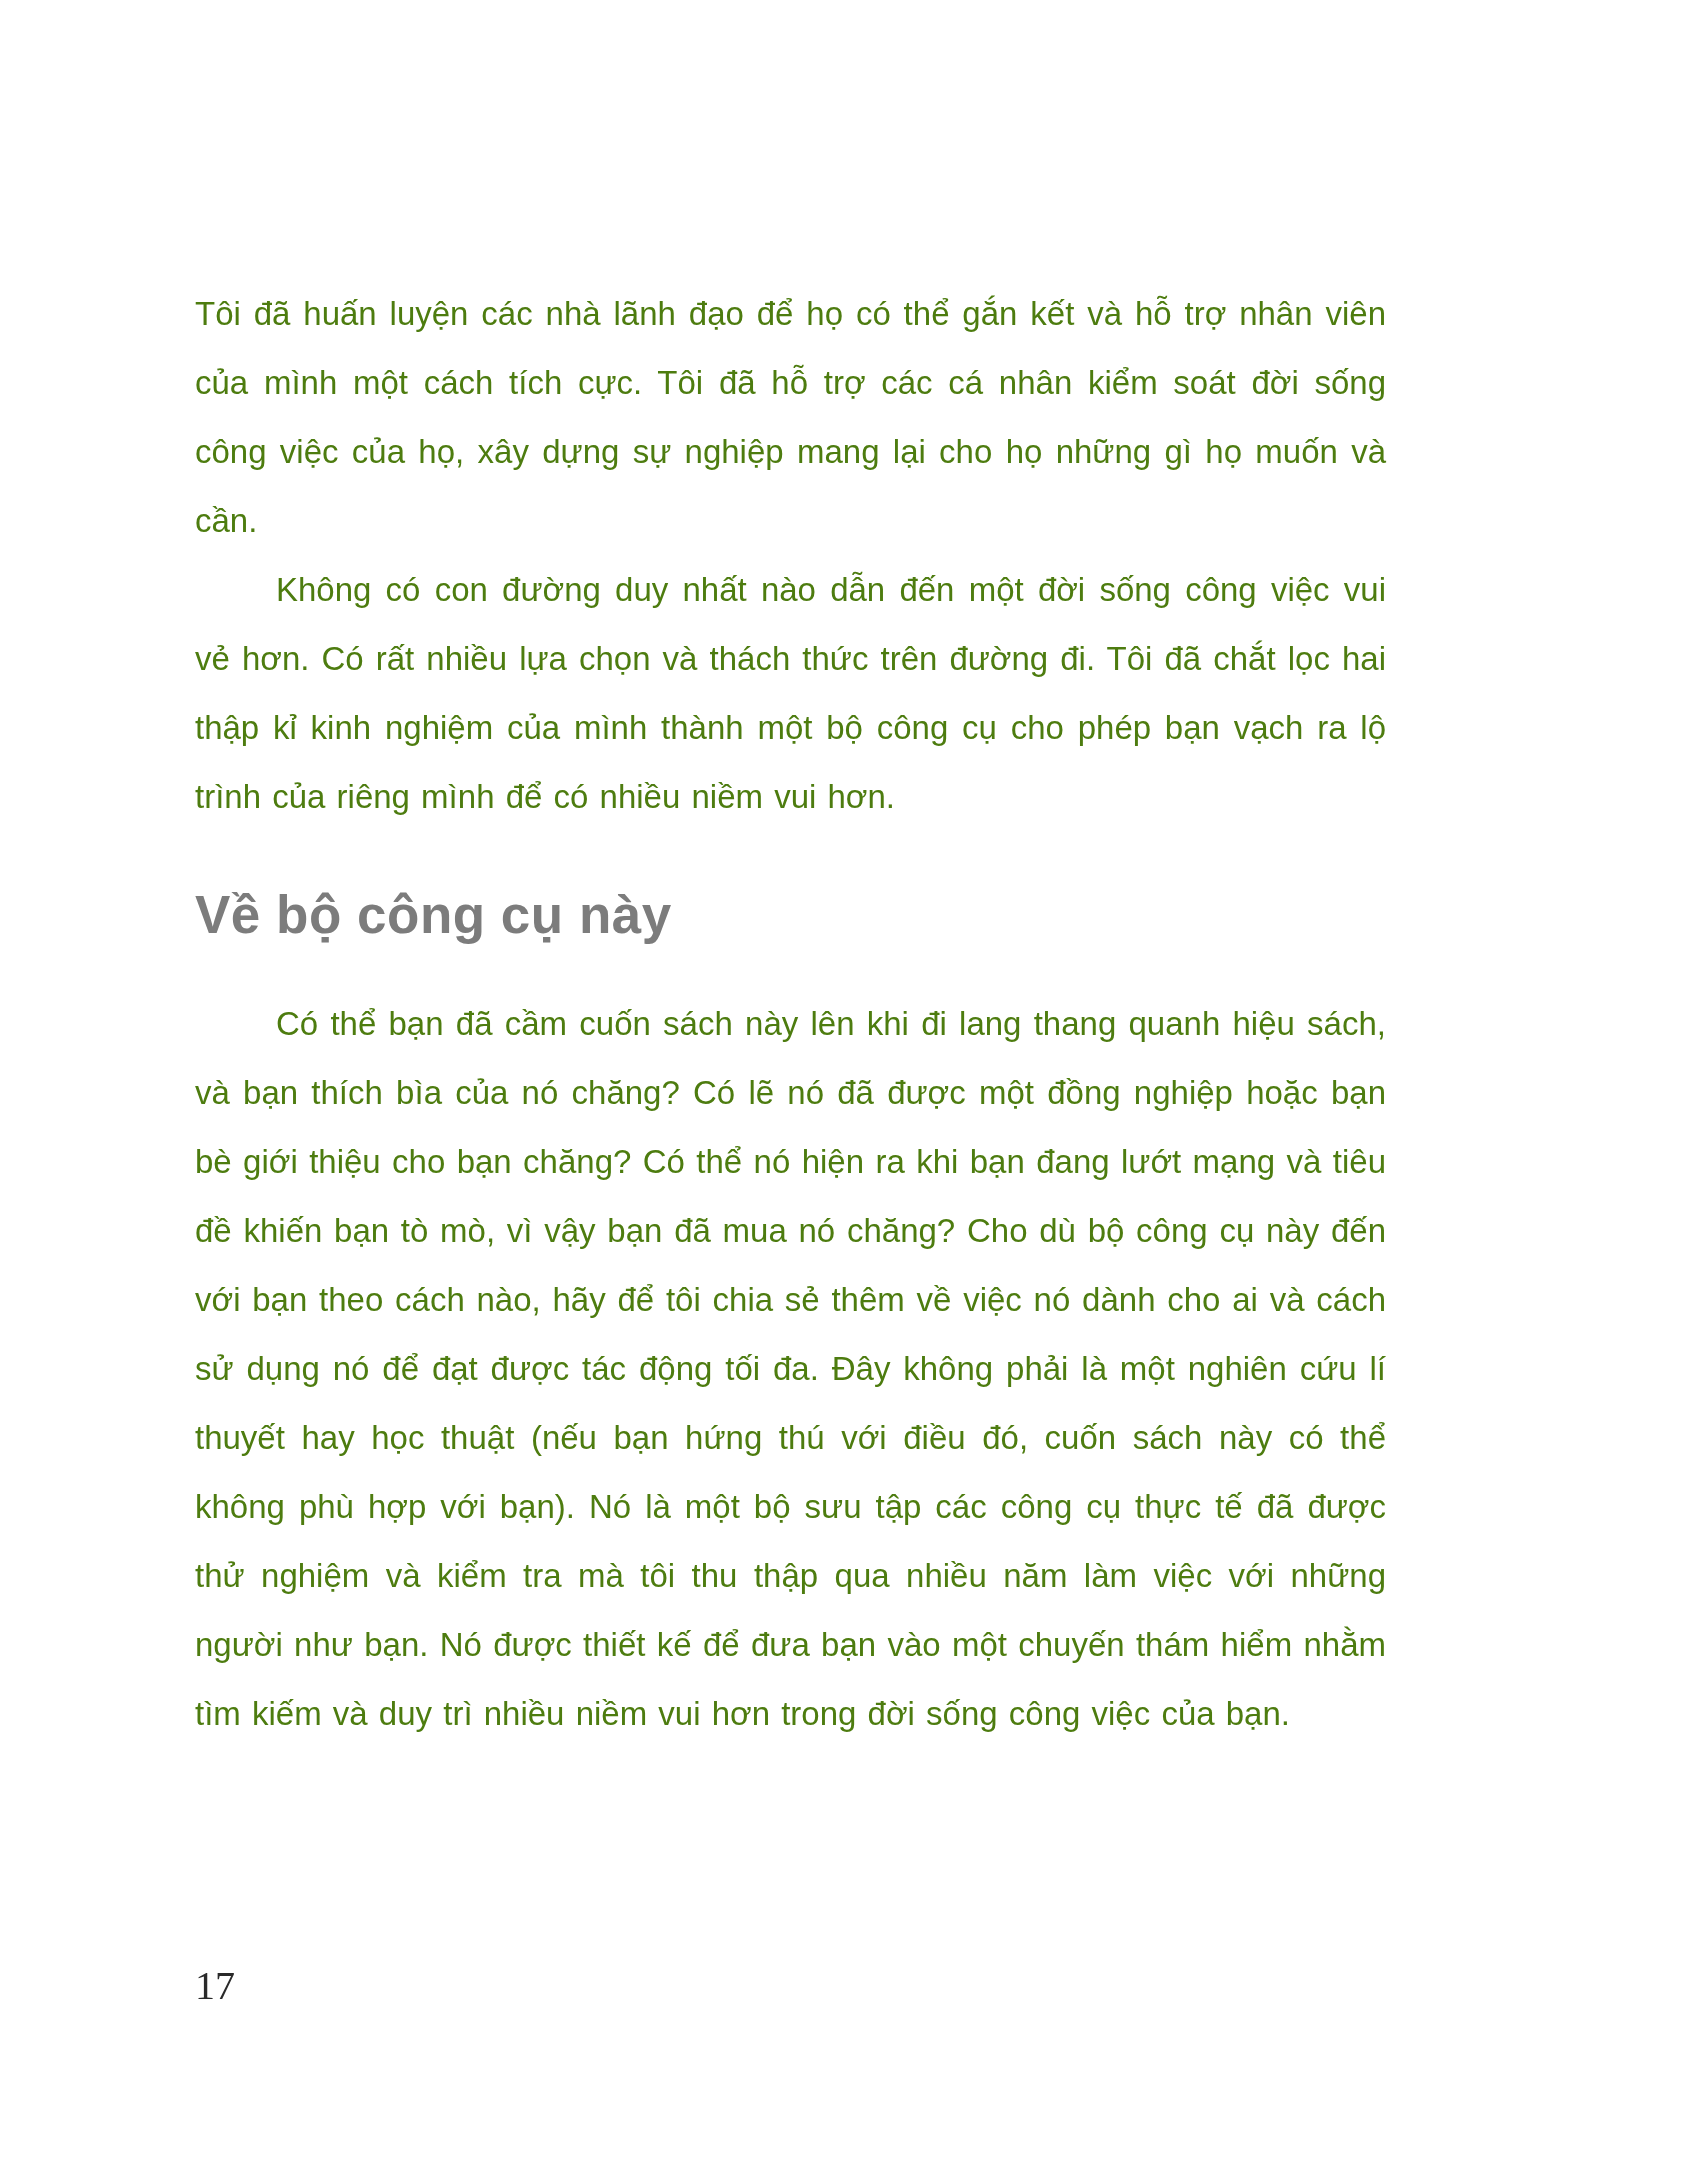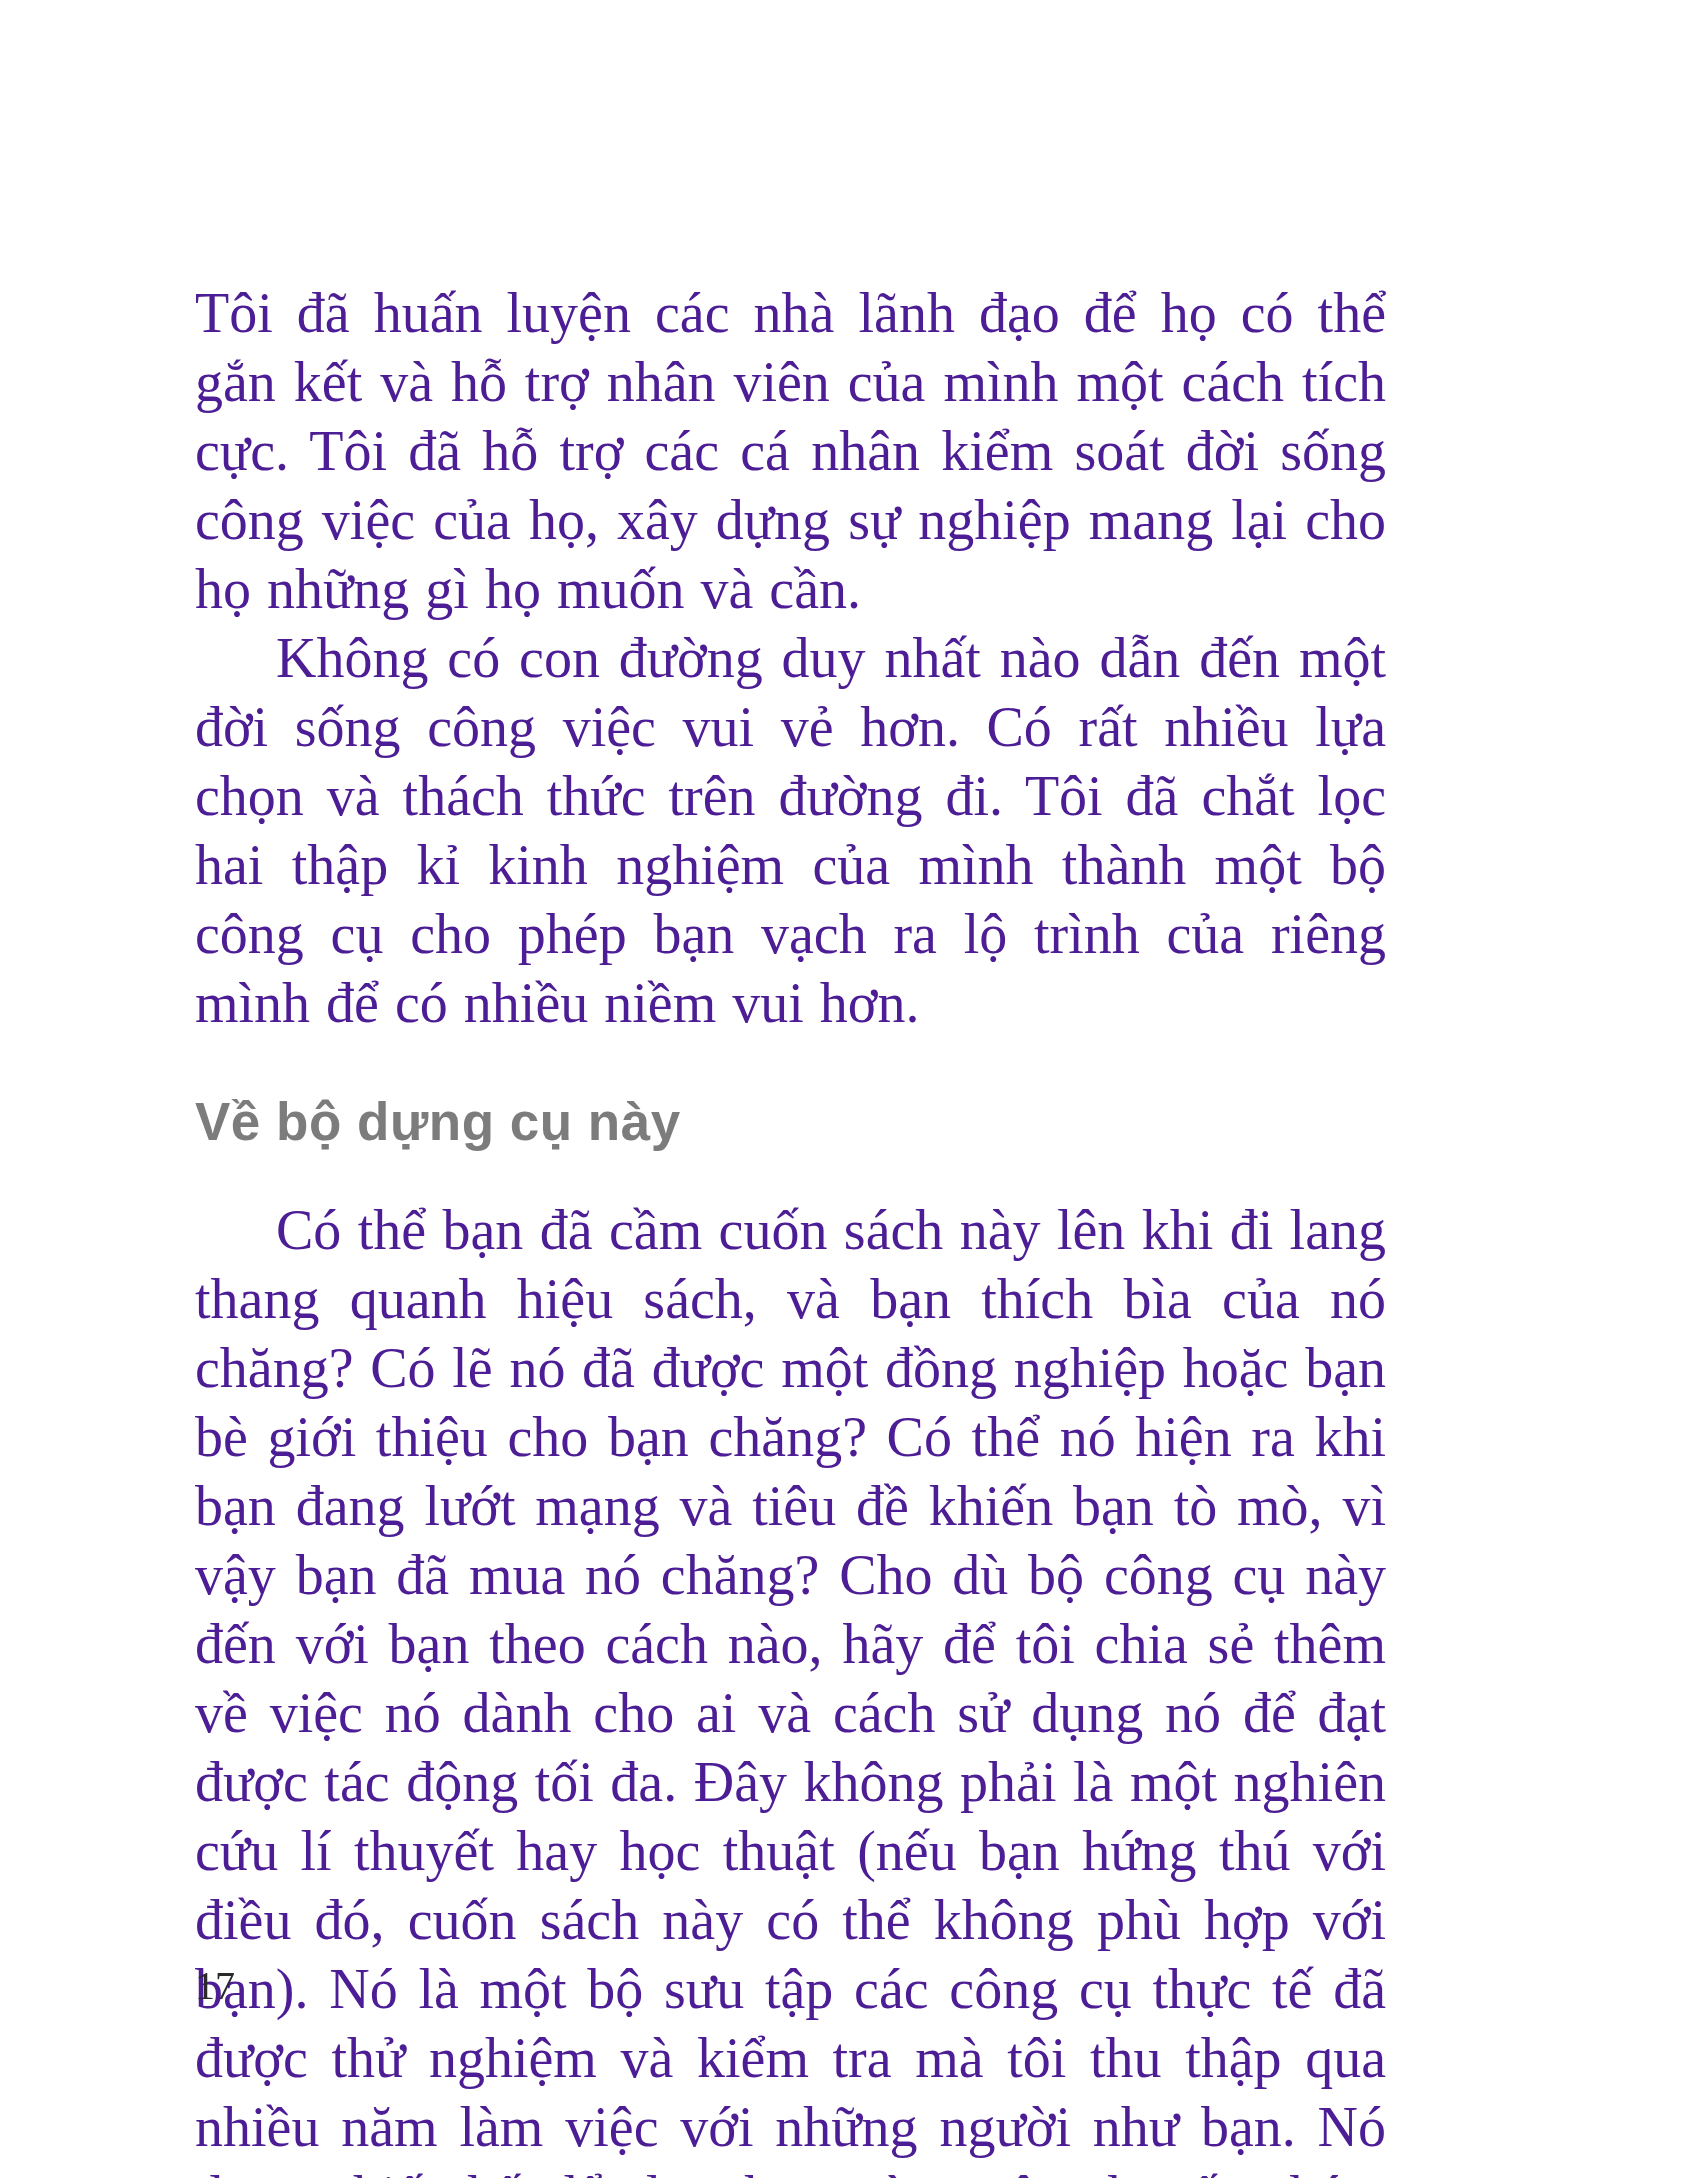--- a/index.html
+++ b/index.html
@@ -17,25 +17,25 @@
     overflow: hidden;
   }
   .text-block {
     position: absolute;
     left: 195px;
     top: 279px;
     width: 1191px;
     color: #1c1c1c;
   }
   p.body-para {
-    font-family: Liberation Serif, serif;
-    font-size: 56px;
+    font-family: Liberation Sans, sans-serif;
+    font-size: 33px;
     line-height: 69px;
     text-align: justify;
-    color: #4c1d95;
+    color: #4d7c0f;
     word-spacing: 2px;
   }
   p.body-para.indent {
     text-indent: 81px;
   }
   h2.section-heading {
     font-family: "Liberation Sans", "DejaVu Sans", sans-serif;
     font-size: 53px;
     font-weight: 600;
     letter-spacing: 0.5px;
@@ -58,21 +58,21 @@
 <body>
 
 <div class="book-page">
 
   <div class="text-block">
 
     <p class="body-para">Tôi đã huấn luyện các nhà lãnh đạo để họ có thể gắn kết và hỗ trợ nhân viên của mình một cách tích cực. Tôi đã hỗ trợ các cá nhân kiểm soát đời sống công việc của họ, xây dựng sự nghiệp mang lại cho họ những gì họ muốn và cần.</p>
 
     <p class="body-para indent">Không có con đường duy nhất nào dẫn đến một đời sống công việc vui vẻ hơn. Có rất nhiều lựa chọn và thách thức trên đường đi. Tôi đã chắt lọc hai thập kỉ kinh nghiệm của mình thành một bộ công cụ cho phép bạn vạch ra lộ trình của riêng mình để có nhiều niềm vui hơn.</p>
 
-    <h2 class="section-heading">Về bộ dựng cụ này</h2>
+    <h2 class="section-heading">Về bộ công cụ này</h2>
 
     <p class="body-para indent">Có thể bạn đã cầm cuốn sách này lên khi đi lang thang quanh hiệu sách, và bạn thích bìa của nó chăng? Có lẽ nó đã được một đồng nghiệp hoặc bạn bè giới thiệu cho bạn chăng? Có thể nó hiện ra khi bạn đang lướt mạng và tiêu đề khiến bạn tò mò, vì vậy bạn đã mua nó chăng? Cho dù bộ công cụ này đến với bạn theo cách nào, hãy để tôi chia sẻ thêm về việc nó dành cho ai và cách sử dụng nó để đạt được tác động tối đa. Đây không phải là một nghiên cứu lí thuyết hay học thuật (nếu bạn hứng thú với điều đó, cuốn sách này có thể không phù hợp với bạn). Nó là một bộ sưu tập các công cụ thực tế đã được thử nghiệm và kiểm tra mà tôi thu thập qua nhiều năm làm việc với những người như bạn. Nó được thiết kế để đưa bạn vào một chuyến thám hiểm nhằm tìm kiếm và duy trì nhiều niềm vui hơn trong đời sống công việc của bạn.</p>
 
   </div>
 
   <div class="page-number">17</div>
 
 </div>
 
 

